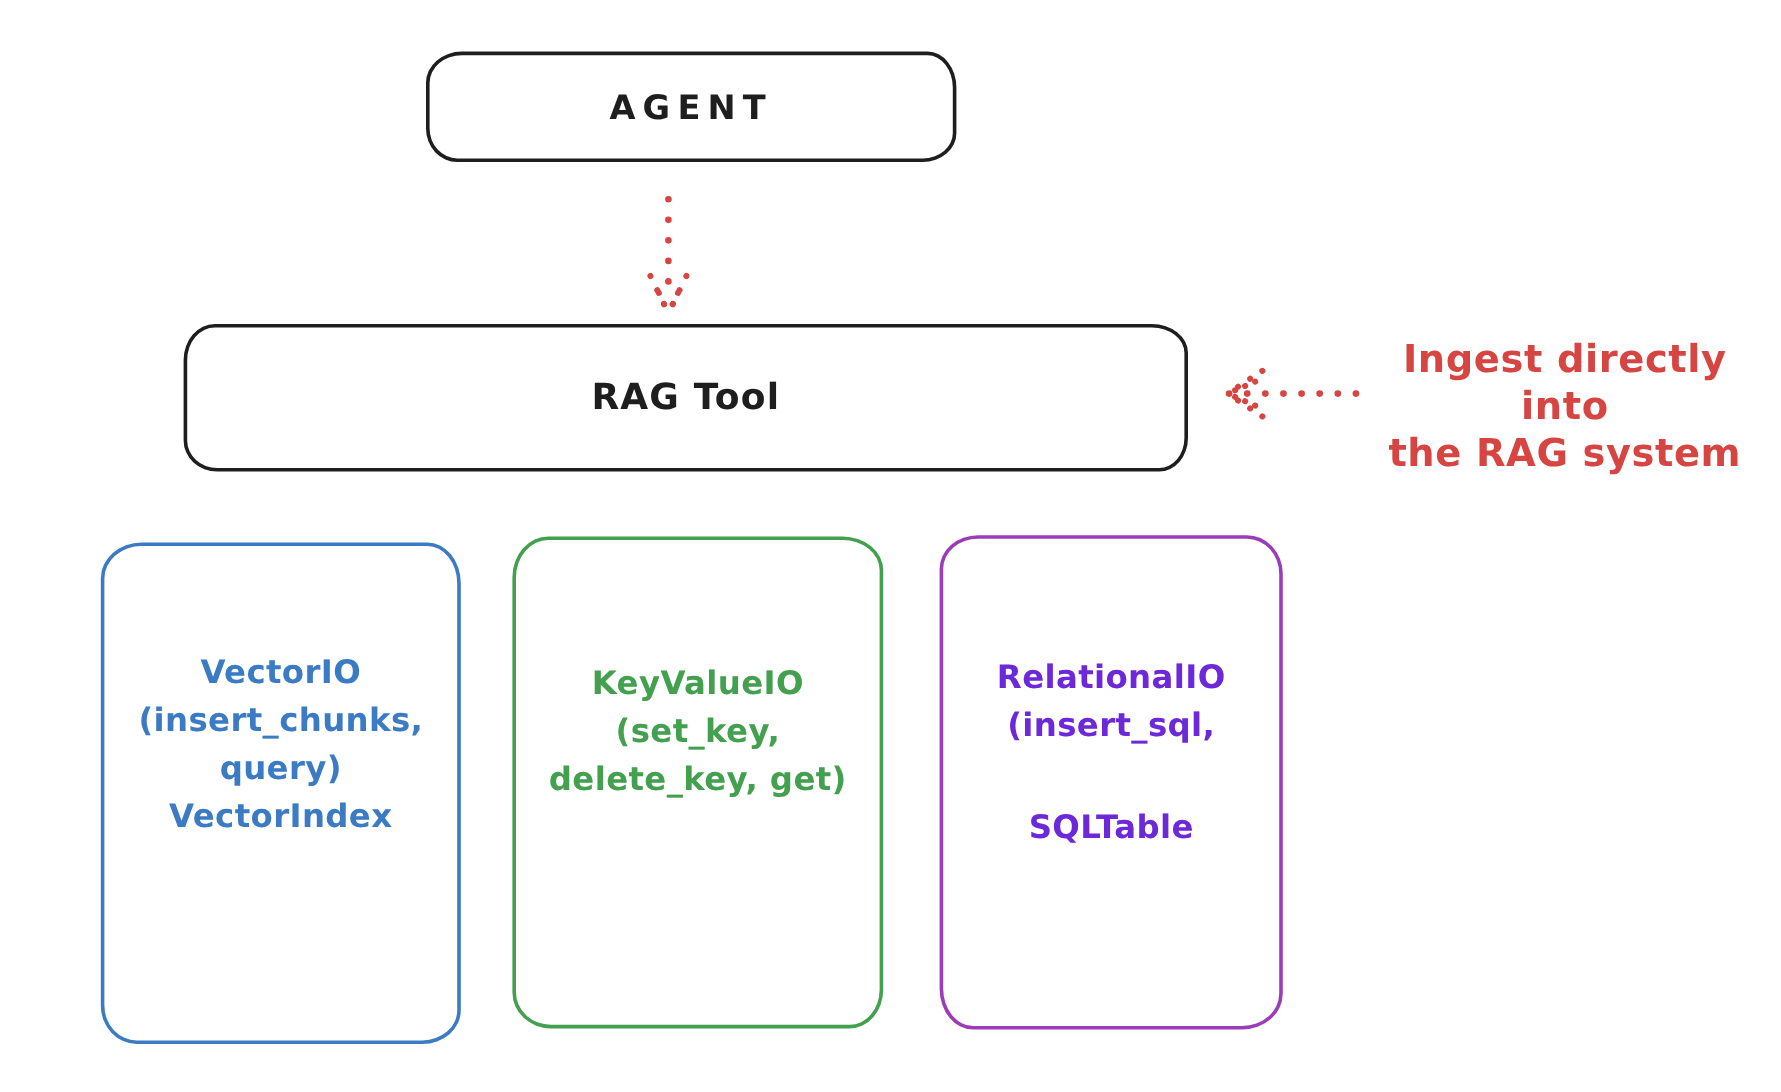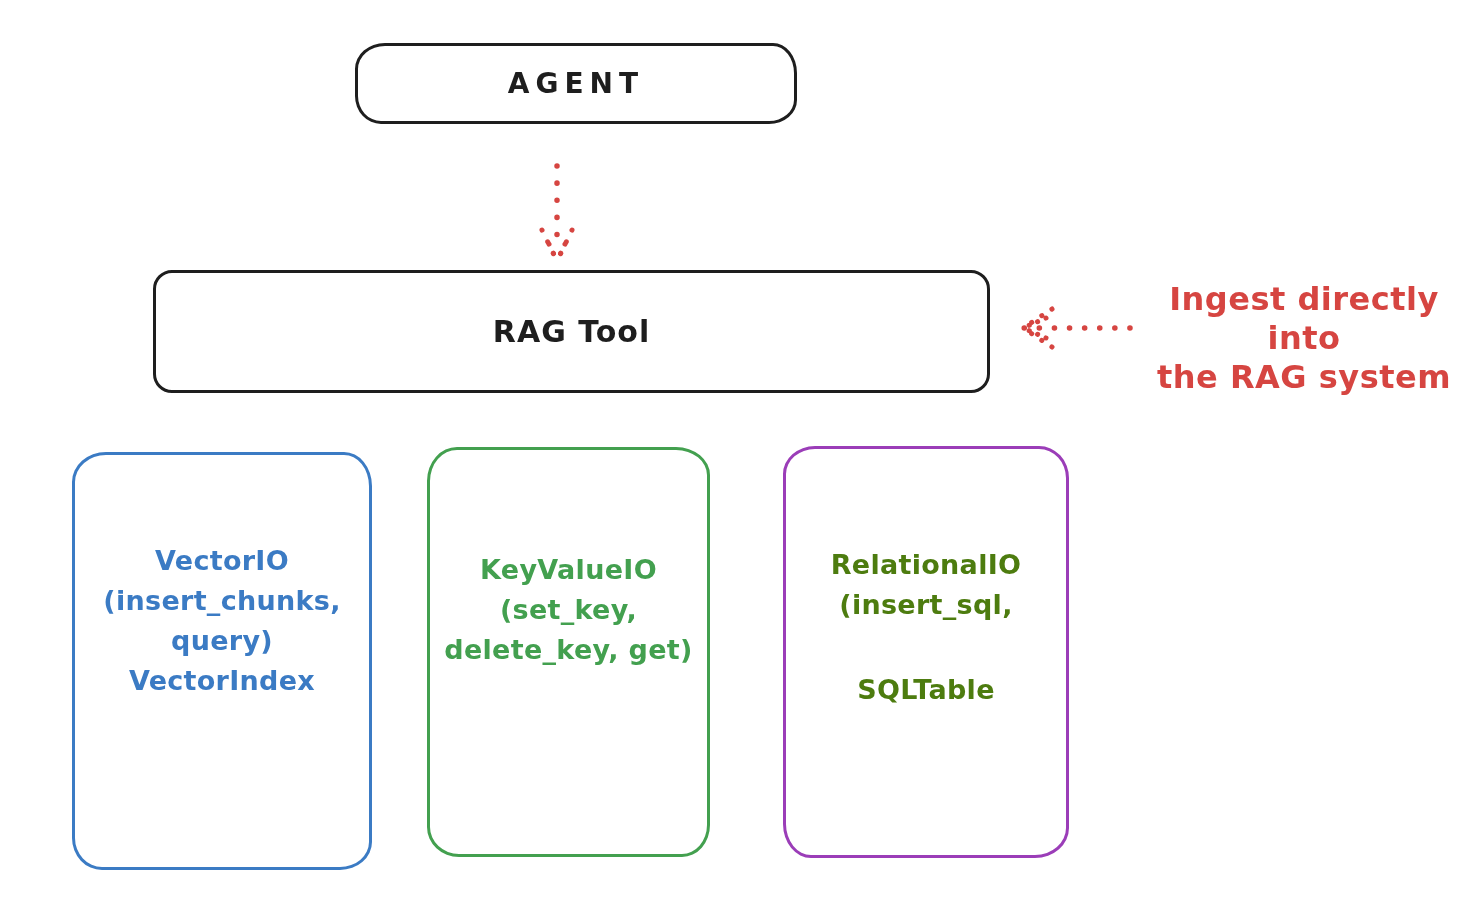--- a/index.html
+++ b/index.html
@@ -15,43 +15,43 @@
     position: absolute;
     background: #ffffff;
     border: 3.5px solid #1e1e1e;
     box-sizing: border-box;
     display: flex;
     align-items: center;
     justify-content: center;
     text-align: center;
   }
   .box-agent {
-    left: 355px; top: 43px; width: 442px; height: 81px;
+    left: 355px; top: 43px; width: 442px; height: 92px;
     border-radius: 30px 24px 28px 26px / 26px 30px 24px 28px;
   }
   .box-ragtool {
     left: 153px; top: 270px; width: 837px; height: 123px;
     border-radius: 26px 30px 24px 28px / 30px 24px 28px 26px;
   }
   .agent-label {
     font-size: 28px; font-weight: 700; letter-spacing: 6px; color: #1e1e1e;
   }
   .ragtool-label {
     font-size: 30px; font-weight: 700; letter-spacing: 1px; color: #1e1e1e;
   }
   .storage-box {
     position: absolute;
     background: #ffffff;
     border: 3.5px solid;
     box-sizing: border-box;
     text-align: center;
   }
-  .box-vector  { left: 72px;  top: 452px; width: 300px; height: 418px;
+  .box-vector  { left: 84px;  top: 452px; width: 300px; height: 418px;
                  border-radius: 34px 28px 32px 30px / 30px 34px 28px 32px; }
-  .box-kv      { left: 427px; top: 447px; width: 283px; height: 410px;
+  .box-kv      { left: 427px; top: 447px; width: 309px; height: 410px;
                  border-radius: 30px 34px 28px 32px / 34px 28px 32px 30px; }
   .box-rel     { left: 783px; top: 446px; width: 286px; height: 412px;
                  border-radius: 32px 30px 34px 28px / 28px 32px 30px 34px; }
   .storage-text {
     font-size: 27px; font-weight: 700; letter-spacing: 0.3px;
     line-height: 40px;
   }
   .pad-vector { padding-top: 86px; }
   .pad-kv     { padding-top: 100px; }
   .pad-rel    { padding-top: 96px; }
@@ -81,21 +81,21 @@
   <svg class="arrow-svg arrow-down" width="44" height="110" viewBox="0 0 44 110">
     <g fill="none" stroke-linecap="round">
       <path d="M22 6 L22 76" stroke-width="5.5" stroke-dasharray="0.1 17" style="stroke: rgb(214, 69, 65);"></path>
       <path d="M7 70 L22 101" stroke-width="5" stroke-dasharray="0.1 13" style="stroke: rgb(214, 69, 65);"></path>
       <path d="M37 70 L22 101" stroke-width="5" stroke-dasharray="0.1 13" style="stroke: rgb(214, 69, 65);"></path>
       <path d="M14 84 L22 101" stroke-width="5" stroke-dasharray="0.1 10" style="stroke: rgb(214, 69, 65);"></path>
       <path d="M30 84 L22 101" stroke-width="5" stroke-dasharray="0.1 10" style="stroke: rgb(214, 69, 65);"></path>
     </g>
   </svg>
 
-  <div class="sketch-box box-ragtool" style="border-color: rgb(30, 30, 30); border-radius: 19px;">
+  <div class="sketch-box box-ragtool" style="border-color: rgb(30, 30, 30);">
     <span class="ragtool-label" style="color: rgb(30, 30, 30);">RAG Tool</span>
   </div>
 
   <svg class="arrow-svg arrow-left" width="122" height="52" viewBox="0 0 122 52">
     <g fill="none" stroke-linecap="round">
       <path d="M116 26 L10 26" stroke-width="5.5" stroke-dasharray="0.1 15" style="stroke: rgb(214, 69, 65);"></path>
       <path d="M38 7 L9 26" stroke-width="5" stroke-dasharray="0.1 12" style="stroke: rgb(214, 69, 65);"></path>
       <path d="M38 45 L9 26" stroke-width="5" stroke-dasharray="0.1 12" style="stroke: rgb(214, 69, 65);"></path>
       <path d="M32 16 L9 26" stroke-width="5" stroke-dasharray="0.1 9" style="stroke: rgb(214, 69, 65);"></path>
       <path d="M32 36 L9 26" stroke-width="5" stroke-dasharray="0.1 9" style="stroke: rgb(214, 69, 65);"></path>
@@ -118,20 +118,20 @@
 
   <div class="storage-box box-kv" style="border-color: rgb(67, 160, 79);">
     <div class="storage-text pad-kv" style="color: rgb(67, 160, 79);">
       <div>KeyValueIO</div>
       <div>(set_key,</div>
       <div>delete_key, get)</div>
     </div>
   </div>
 
   <div class="storage-box box-rel" style="border-color: rgb(155, 61, 184);">
-    <div class="storage-text pad-rel" style="color: #4d7c0f;">
+    <div class="storage-text pad-rel" style="color: #6d28d9;">
       <div>RelationalIO</div>
       <div>(insert_sql,</div>
       <div class="index-label-rel">SQLTable</div>
     </div>
   </div>
 
 </div>
 
 </body></html>

